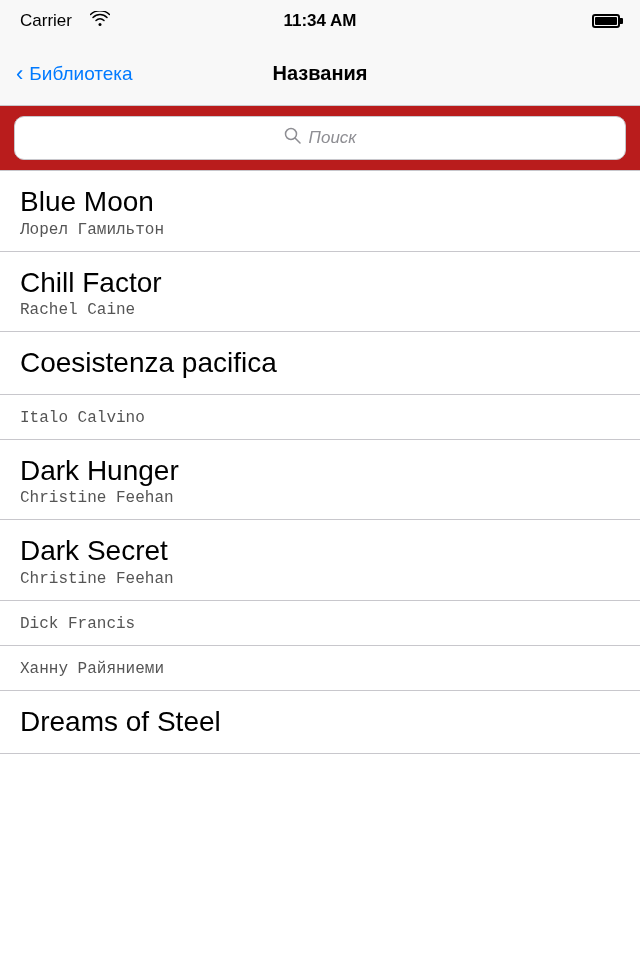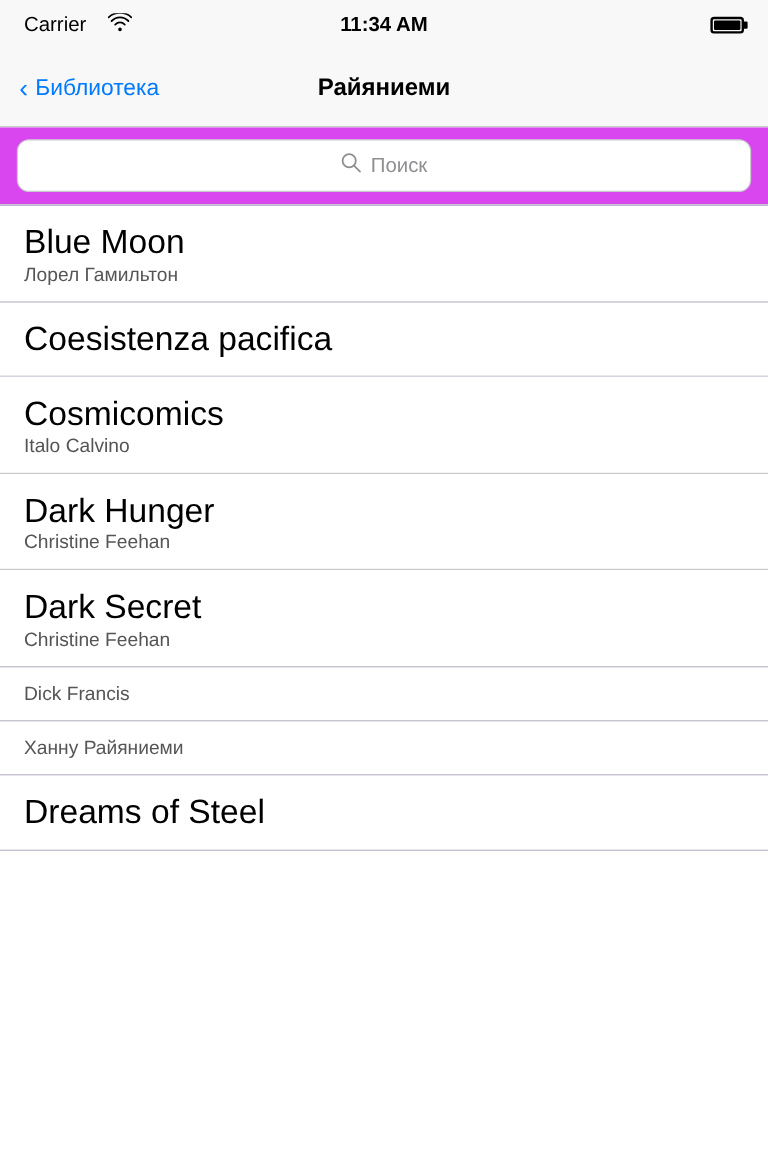--- a/index.html
+++ b/index.html
@@ -116,23 +116,24 @@
       position: absolute;
       left: 50%;
       transform: translateX(-50%);
       font-size: 20px;
       font-weight: 700;
       color: #000;
     }
 
     
     .search-container {
-      background: #d946ef;
+      background: #b91c1c;
       padding: 10px 14px;
       border-bottom: 1px solid #c8c7cc;
+      font-style: italic;
     }
 
     .search-bar {
       background: #ffffff;
       border: 1px solid #c8c7cc;
       border-radius: 10px;
       height: 44px;
       display: flex;
       align-items: center;
       justify-content: center;
@@ -168,20 +169,21 @@
       font-weight: 400;
       color: #000;
       line-height: 1.2;
       margin-bottom: 2px;
     }
 
     .book-author {
       font-size: 16px;
       color: #555;
       font-weight: 400;
+      font-family: Liberation Mono, monospace;
     }
   </style>
 </head>
 <body>
 
 <div class="status-bar">
   <div class="status-left">
     <span>Carrier</span>
     <span class="wifi-icon">
       
@@ -199,45 +201,48 @@
       <div class="battery-fill"></div>
     </div>
   </div>
 </div>
 
 <div class="nav-bar">
   <div class="nav-back">
     <span class="chevron-left">‹</span>
     <span class="nav-back-text">Библиотека</span>
   </div>
-  <div class="nav-title">Райяниеми</div>
+  <div class="nav-title">Названия</div>
 </div>
 
 <div class="search-container">
   <div class="search-bar">
     <span class="search-icon-svg">
       <svg width="17" height="17" viewBox="0 0 17 17" fill="none">
         <circle cx="7" cy="7" r="5.5" stroke="#8e8e93" stroke-width="1.5"></circle>
         <line x1="11" y1="11" x2="16" y2="16" stroke="#8e8e93" stroke-width="1.5" stroke-linecap="round"></line>
       </svg>
     </span>
     <span class="search-placeholder">Поиск</span>
   </div>
 </div>
 
 <div class="book-list">
 <div class="book-item">
       <div class="book-title">Blue Moon</div>
       <div class="book-author">Лорел Гамильтон</div>
     </div>
     <div class="book-item">
+      <div class="book-title">Chill Factor</div>
+      <div class="book-author">Rachel Caine</div>
+    </div>
+    <div class="book-item">
       <div class="book-title">Coesistenza pacifica</div>
     </div>
     <div class="book-item">
-      <div class="book-title">Cosmicomics</div>
       <div class="book-author">Italo Calvino</div>
     </div>
     <div class="book-item">
       <div class="book-title">Dark Hunger</div>
       <div class="book-author">Christine Feehan</div>
     </div>
     <div class="book-item">
       <div class="book-title">Dark Secret</div>
       <div class="book-author">Christine Feehan</div>
     </div>

